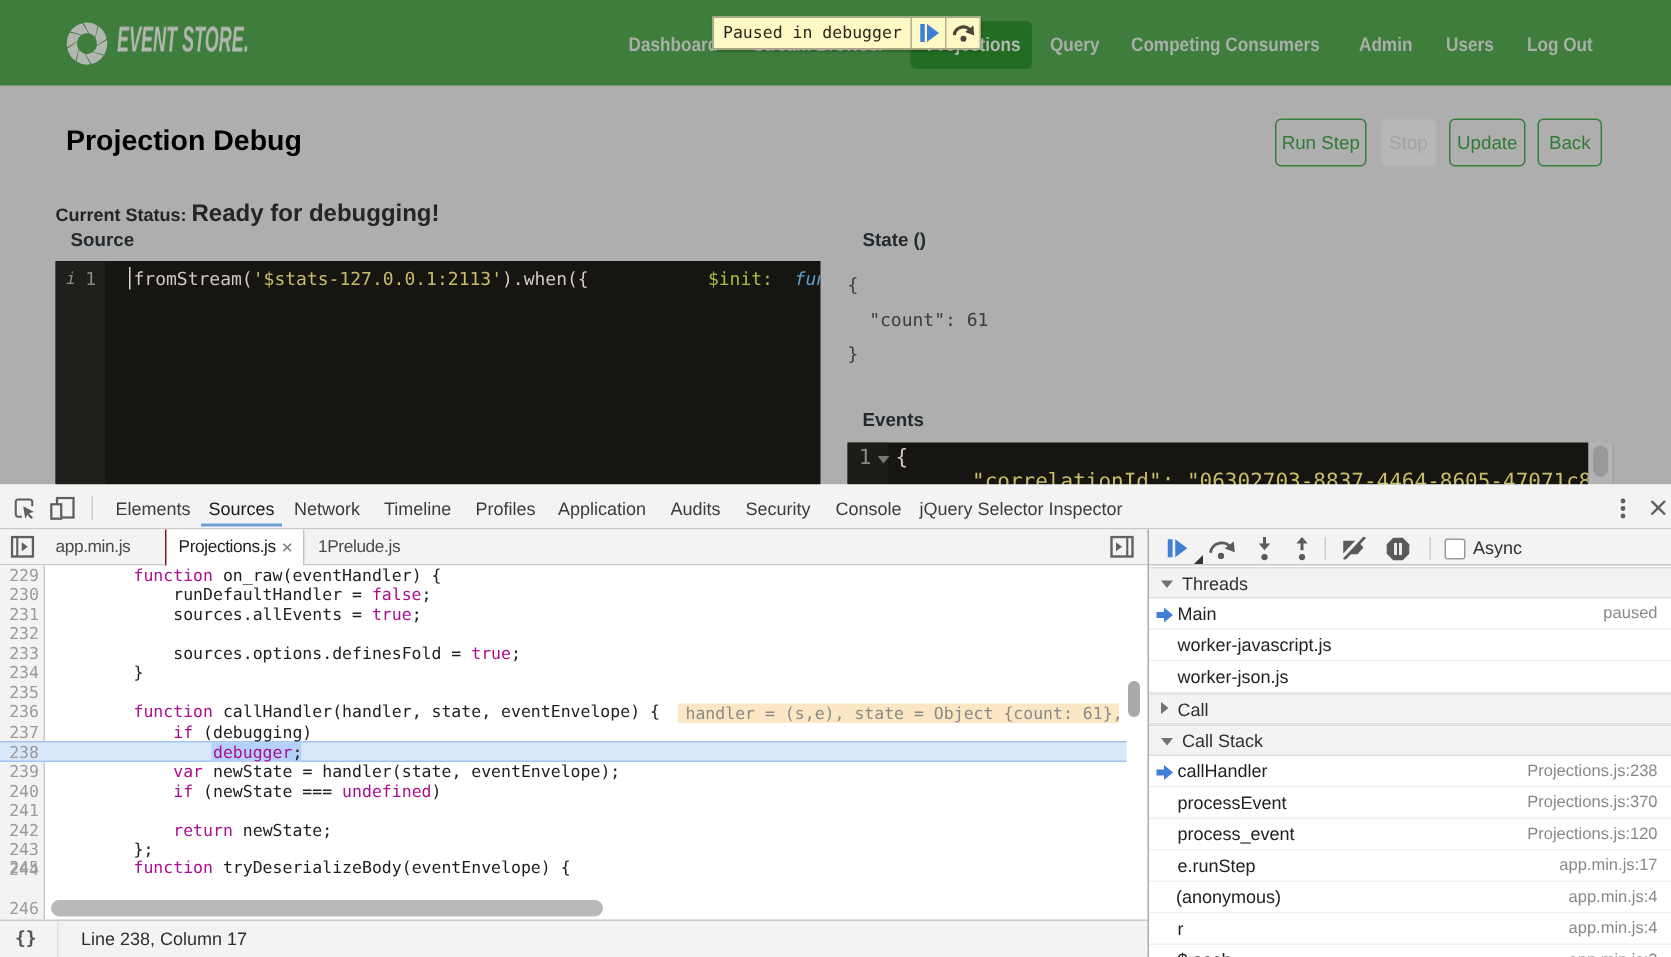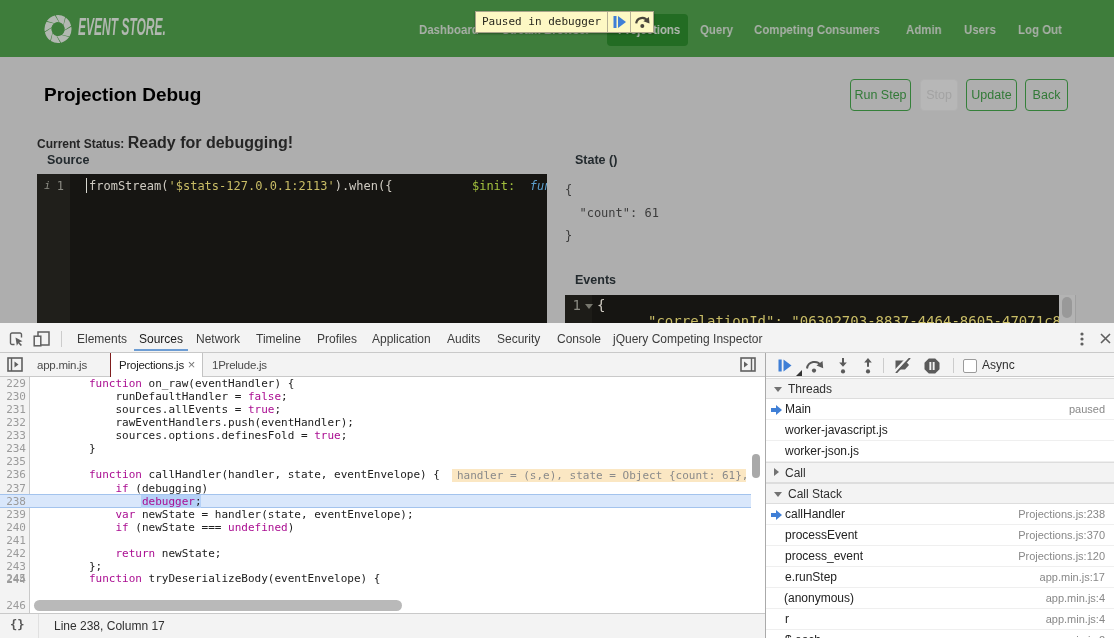--- a/index.html
+++ b/index.html
@@ -174,21 +174,21 @@
     <div class="vsep" style="left:61px;top:8px;height:16px;"></div>
     <span class="dt-tab" style="left:77px">Elements</span>
     <span class="dt-tab" style="left:139px;color:#1a1a1a">Sources</span>
     <span class="dt-tab" style="left:196px">Network</span>
     <span class="dt-tab" style="left:256px">Timeline</span>
     <span class="dt-tab" style="left:317px">Profiles</span>
     <span class="dt-tab" style="left:372px">Application</span>
     <span class="dt-tab" style="left:447px">Audits</span>
     <span class="dt-tab" style="left:497px">Security</span>
     <span class="dt-tab" style="left:557px">Console</span>
-    <span class="dt-tab" style="left:613px">jQuery Competing Inspector</span>
+    <span class="dt-tab" style="left:613px">jQuery Selector Inspector</span>
     <div id="dt-tab-underline" style="left:134px;width:54px"></div>
     <svg style="position:absolute;left:1080px;top:9px" width="4" height="14" viewBox="0 0 4 14">
       <circle cx="2" cy="2" r="1.6" fill="#5f5f5f"></circle>
         <circle cx="2" cy="7" r="1.6" fill="#5f5f5f"></circle>
         <circle cx="2" cy="12" r="1.6" fill="#5f5f5f"></circle>
     </svg>
     <svg style="position:absolute;left:1100px;top:10px" width="11" height="11" viewBox="0 0 11 11">
       <path d="M1 1 L10 10 M10 1 L1 10" stroke="#5f5f5f" stroke-width="1.6"></path>
     </svg>
   </div>
@@ -213,21 +213,21 @@
   </div>
 
   <div id="code-area">
     <div id="code-gutter"></div>
     <div id="exec-row"></div>
     <div id="exec-tok" style="left:141px;top:118.4px;width:60px;height:12.2px;"></div>
     <div id="code-lines">
         <div class="code-row" style="top: 0px;"><span class="code-num">229</span><span class="code-txt"><span>        </span><span class="cm-kw">function</span><span> on_raw(eventHandler) {</span></span></div>
         <div class="code-row" style="top: 13.07px;"><span class="code-num">230</span><span class="code-txt"><span>            runDefaultHandler = </span><span class="cm-kw">false</span><span>;</span></span></div>
         <div class="code-row" style="top: 26.14px;"><span class="code-num">231</span><span class="code-txt"><span>            sources.allEvents = </span><span class="cm-kw">true</span><span>;</span></span></div>
-        <div class="code-row" style="top: 39.21px;"><span class="code-num">232</span><span class="code-txt"><span>            rawEventHandlers.push(eventHandler);</span></span></div>
+        <div class="code-row" style="top: 39.21px;"><span class="code-num">232</span></div>
         <div class="code-row" style="top: 52.28px;"><span class="code-num">233</span><span class="code-txt"><span>            sources.options.definesFold = </span><span class="cm-kw">true</span><span>;</span></span></div>
         <div class="code-row" style="top: 65.35px;"><span class="code-num">234</span><span class="code-txt"><span>        }</span></span></div>
         <div class="code-row" style="top: 78.42px;"><span class="code-num">235</span><span class="code-txt"></span></div>
         <div class="code-row" style="top: 91.49px;"><span class="code-num">236</span><span class="code-txt"><span>        </span><span class="cm-kw">function</span><span> callHandler(handler, state, eventEnvelope) {</span></span></div>
         <div class="code-row" style="top: 104.56px;"><span class="code-num">237</span><span class="code-txt"><span>            </span><span class="cm-kw">if</span><span> (debugging)</span></span></div>
         <div class="code-row" style="top: 117.63px;"><span class="code-num">238</span><span class="code-txt"><span>                </span><span class="cm-kw">debugger</span><span>;</span></span></div>
         <div class="code-row" style="top: 130.7px;"><span class="code-num">239</span><span class="code-txt"><span>            </span><span class="cm-kw">var</span><span> newState = handler(state, eventEnvelope);</span></span></div>
         <div class="code-row" style="top: 143.77px;"><span class="code-num">240</span><span class="code-txt"><span>            </span><span class="cm-kw">if</span><span> (newState === </span><span class="cm-kw">undefined</span><span>)</span></span></div>
         <div class="code-row" style="top: 156.84px;"><span class="code-num">241</span></div>
         <div class="code-row" style="top: 169.91px;"><span class="code-num">242</span><span class="code-txt"><span>            </span><span class="cm-kw">return</span><span> newState;</span></span></div>

